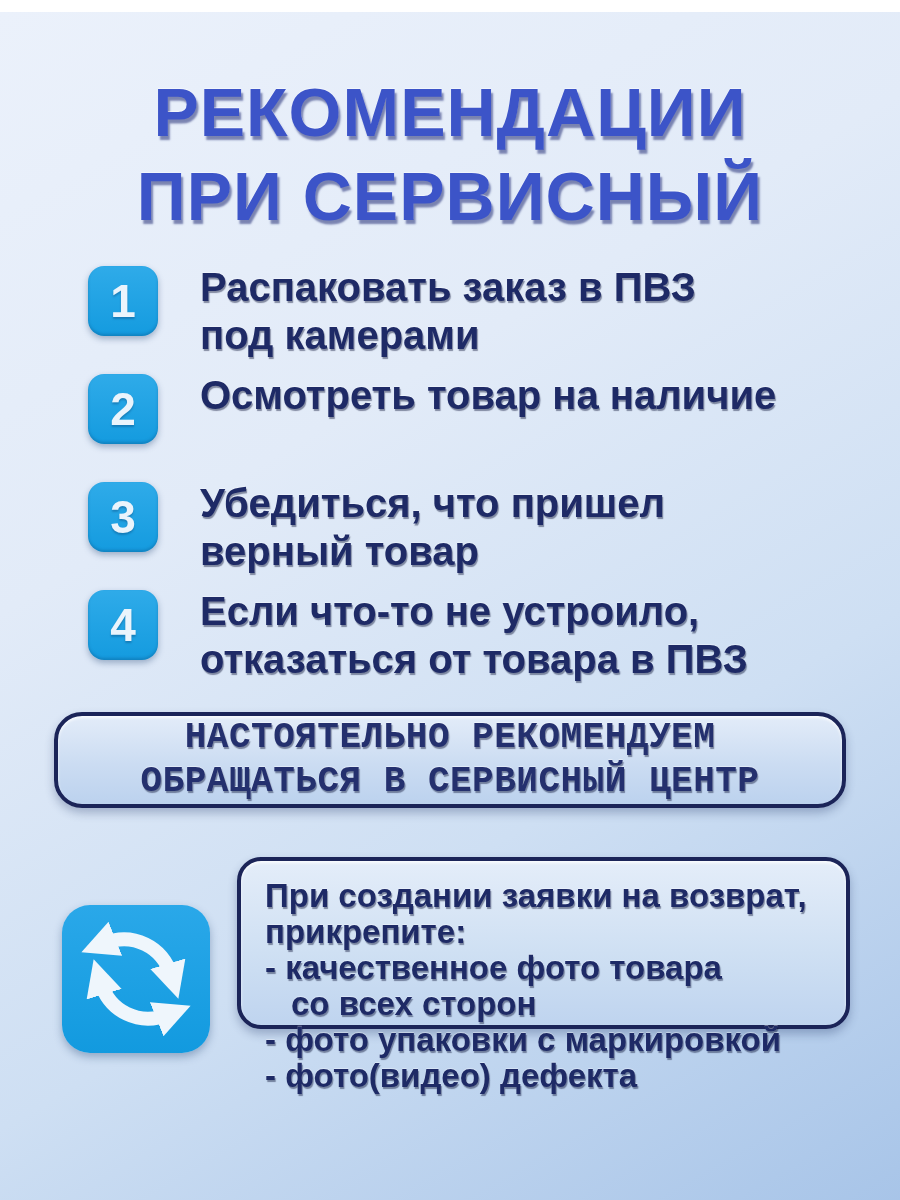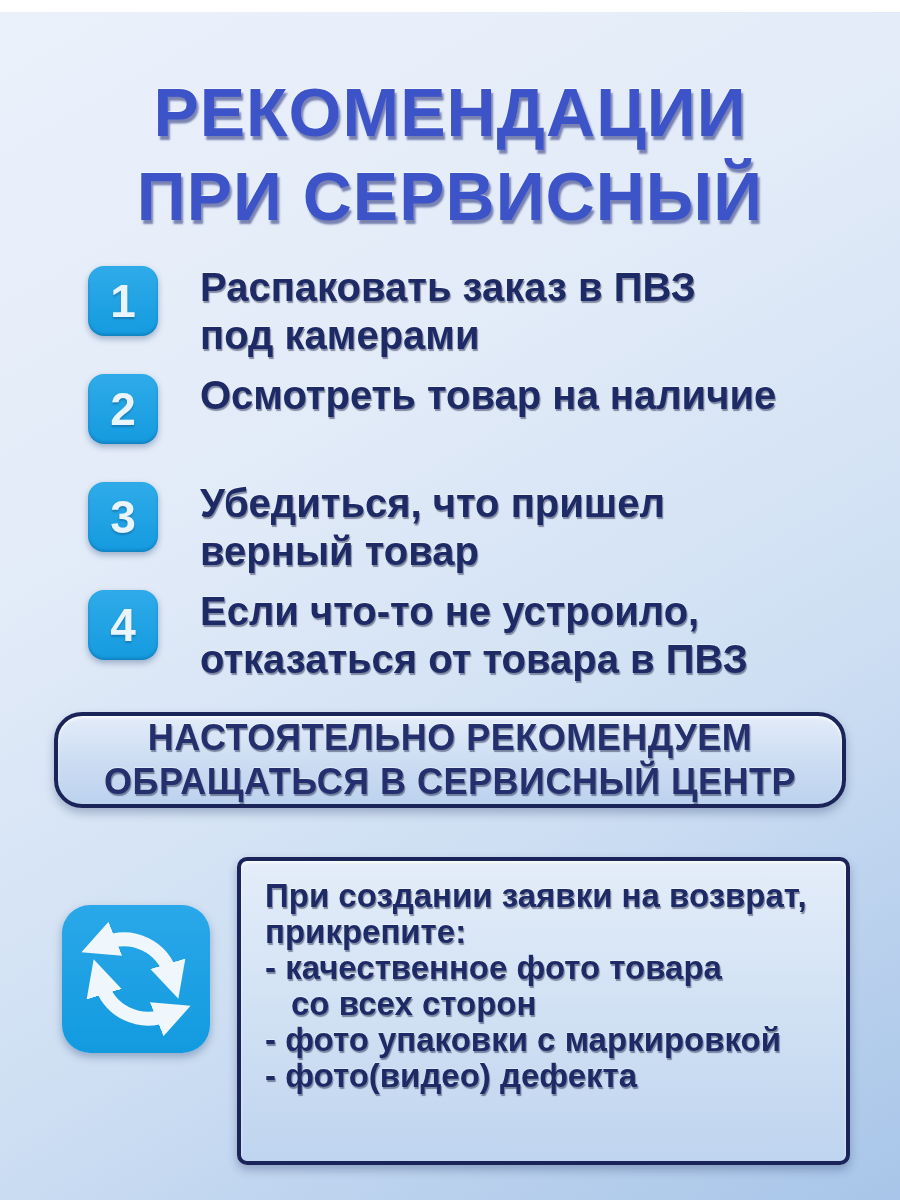--- a/index.html
+++ b/index.html
@@ -50,36 +50,37 @@
     position: absolute; top: 700px; left: 54px; width: 792px; height: 96px;
     box-sizing: border-box;
     border: 4px solid #1B2458; border-radius: 28px;
     background: linear-gradient(180deg, #E3ECF9 0%, #CBDCF2 55%, #BCD2EE 100%);
     box-shadow: 0 5px 10px rgba(30,50,100,0.30), inset 0 2px 3px rgba(255,255,255,0.80);
     display: flex; flex-direction: column; justify-content: center;
     text-align: center;
     font-size: 36px; line-height: 44px; letter-spacing: 0.5px;
     color: #24306E; white-space: nowrap;
     text-shadow: 0 -1px 0 rgba(255,255,255,0.40), 1px 2px 1px rgba(13,20,55,0.45);
+    font-family: Liberation Mono, monospace;
   }
 
   
   .return-icon {
     position: absolute; top: 893px; left: 62px;
     width: 148px; height: 148px;
     border-radius: 28px;
     background: linear-gradient(180deg, #2AA8E9 0%, #129ADF 100%);
     box-shadow: 0 4px 8px rgba(25,60,110,0.35);
   }
   .return-icon svg { width: 100%; height: 100%; display: block; }
 
   .return-box {
-    position: absolute; top: 845px; left: 237px; width: 613px; height: 308px;
+    position: absolute; top: 845px; left: 237px; width: 613px; height: 172px;
     box-sizing: border-box;
-    border: 4px solid #1B2458; border-radius: 10px;
+    border: 4px solid #1B2458; border-radius: 24px;
     background: linear-gradient(180deg, #E4EDF9 0%, #CFE0F3 55%, #BFD4EF 100%);
     box-shadow: 0 5px 10px rgba(30,50,100,0.30), inset 0 2px 3px rgba(255,255,255,0.80);
     padding: 17px 20px 0 24px;
     font-size: 33px; line-height: 36px;
     color: #1E2A66; white-space: nowrap;
     text-shadow: 0 -1px 0 rgba(255,255,255,0.35), 1px 2px 1px rgba(13,20,55,0.45);
   }
   .return-box .indent { padding-left: 26px; }
 </style>
 </head>

